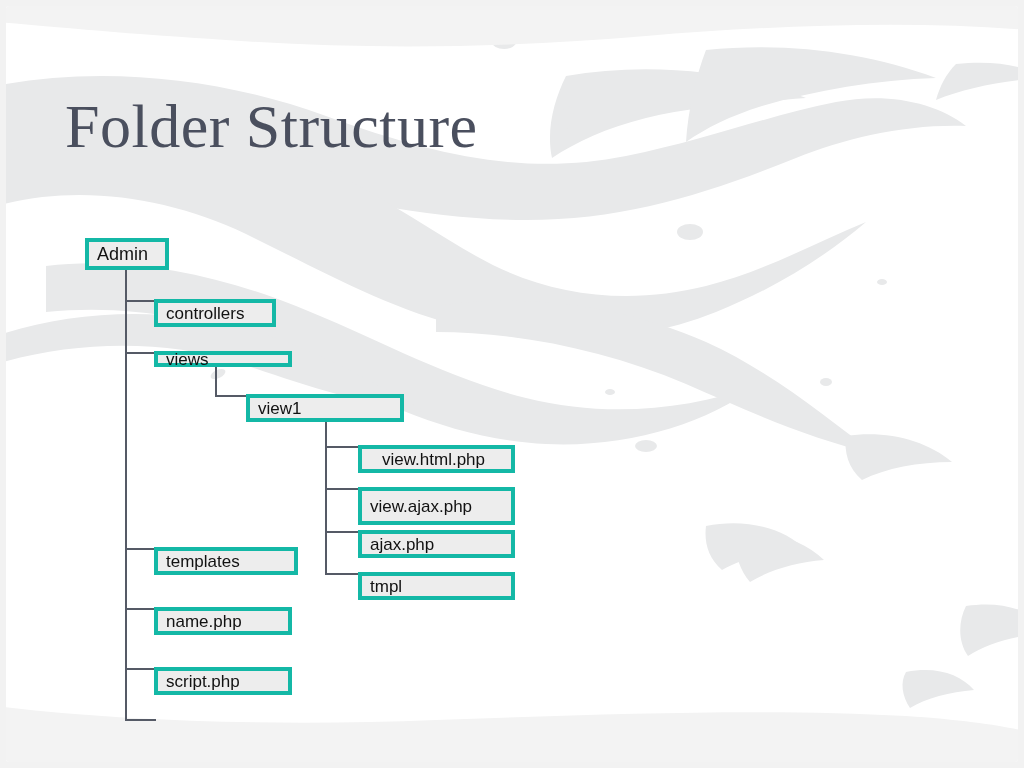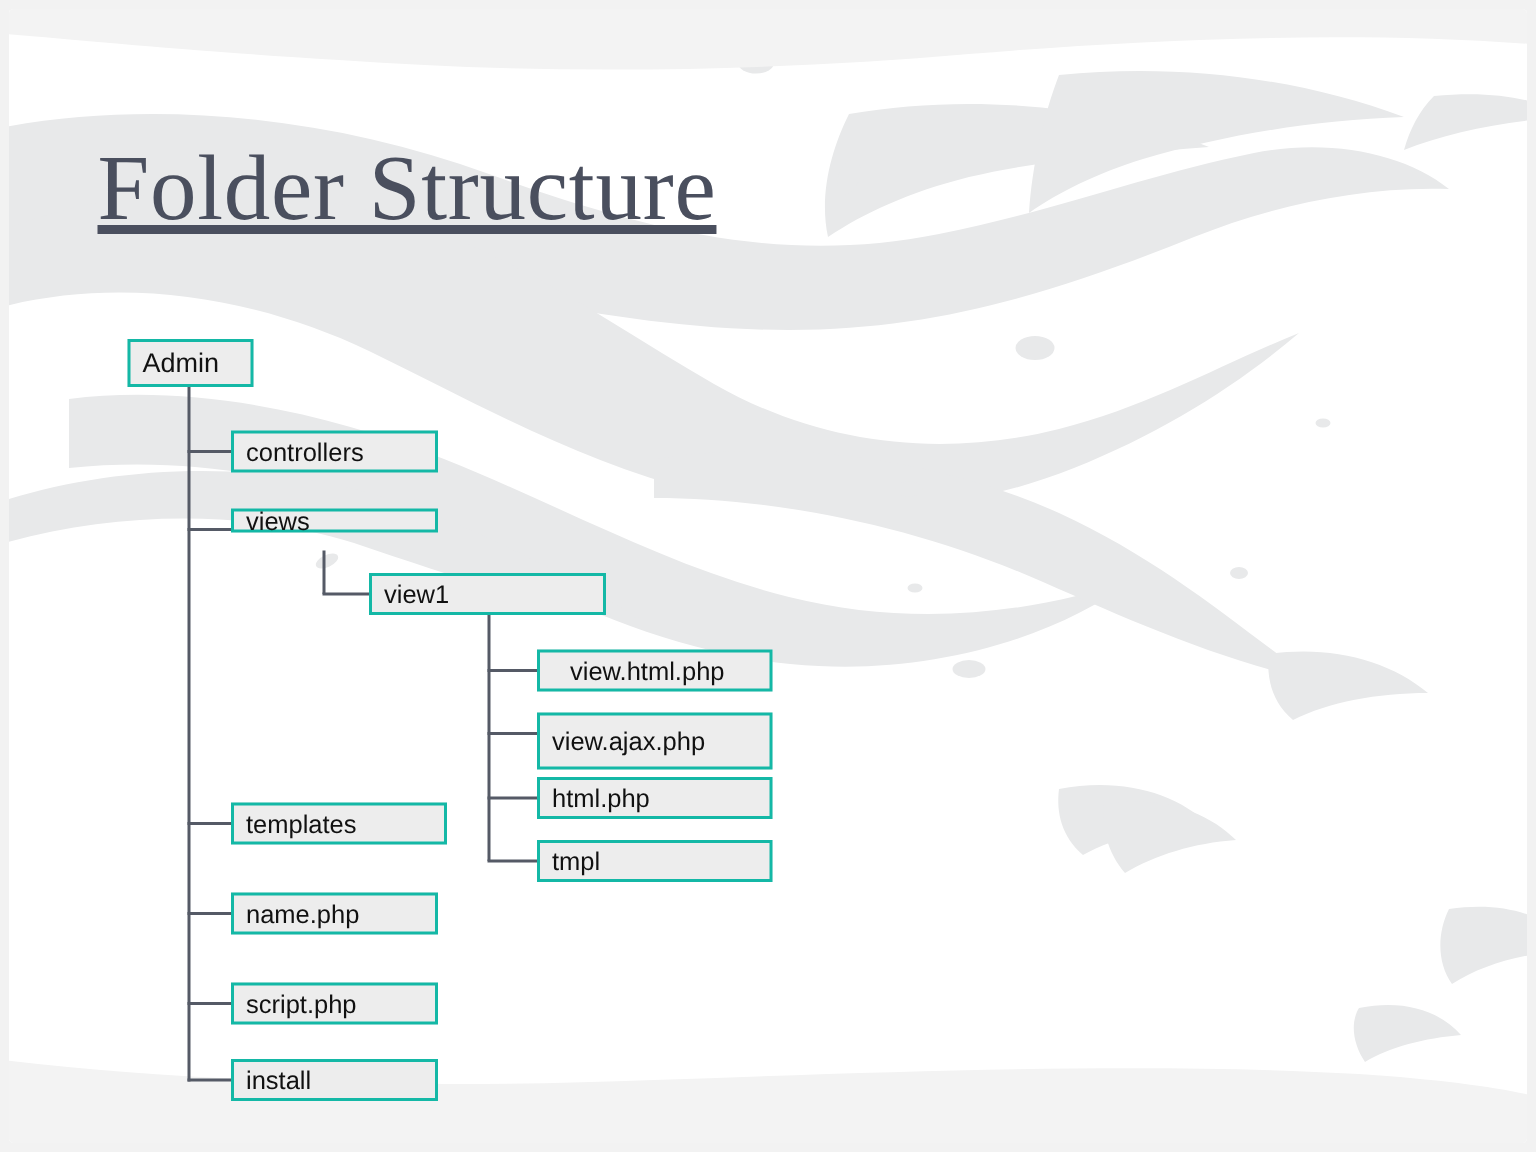--- a/index.html
+++ b/index.html
@@ -46,44 +46,44 @@
   #title {
     position: absolute;
     left: 59px;
     top: 85px;
     font-family: "Liberation Serif", "DejaVu Serif", serif;
     font-size: 62px;
     line-height: 70px;
     color: #4a4f5e;
     letter-spacing: 0.5px;
     white-space: nowrap;
-    text-decoration: underline;
   }
 
   
   #diagram {
     position: absolute;
     left: 0; top: 0;
     width: 1012px;
     height: 756px;
   }
 
   .node {
     position: absolute;
     box-sizing: border-box;
     background: #ededed;
-    border: 2px solid #14b8a6;
+    border: 4px solid #14b8a6;
     color: #111111;
     font-family: "Liberation Sans", sans-serif;
     font-size: 17px;
     line-height: 1;
     display: flex;
     align-items: center;
     padding-left: 8px;
     white-space: nowrap;
+    margin-top: 12px;
   }
 
   .connector {
     position: absolute;
     background: #555a66;
   }
   .conn-v { width: 2px; }
   .conn-h { height: 2px; }
 </style>
 </head>
@@ -169,37 +169,36 @@
       <div class="connector conn-h" style="left:319px; top:440px; width:35px;"></div>
 
       <div class="connector conn-h" style="left:319px; top:482px; width:35px;"></div>
 
       <div class="connector conn-h" style="left:319px; top:525px; width:35px;"></div>
 
       <div class="connector conn-h" style="left:319px; top:567px; width:35px;"></div>
 
       <div class="node" style="left:79px; top:220px; width:84px; height:32px; font-size:18px;">Admin</div>
 
-      <div class="node" style="left:148px; top:281px; width:138px; height:28px;">controllers</div>
+      <div class="node" style="left:148px; top:281px; width:122px; height:28px;">controllers</div>
 
       <div class="node" style="left:148px; top:333px; width:138px; height:16px;">views</div>
 
       <div class="node" style="left:240px; top:376px; width:158px; height:28px;">view1</div>
 
       <div class="node" style="left:352px; top:427px; width:157px; height:28px;padding-left:20px;">view.html.php</div>
 
       <div class="node" style="left:352px; top:469px; width:157px; height:38px;">view.ajax.php</div>
 
-      <div class="node" style="left:352px; top:512px; width:157px; height:28px;">html.php</div>
+      <div class="node" style="left:352px; top:512px; width:157px; height:28px;">ajax.php</div>
 
       <div class="node" style="left:352px; top:554px; width:157px; height:28px;">tmpl</div>
 
       <div class="node" style="left:148px; top:529px; width:144px; height:28px;">templates</div>
 
       <div class="node" style="left:148px; top:589px; width:138px; height:28px;">name.php</div>
 
       <div class="node" style="left:148px; top:649px; width:138px; height:28px;">script.php</div>
 
-      <div class="node" style="left:148px; top:700px; width:138px; height:28px;">install</div>
 
     </div>
   </div>
 </div>
 
 </body></html>

